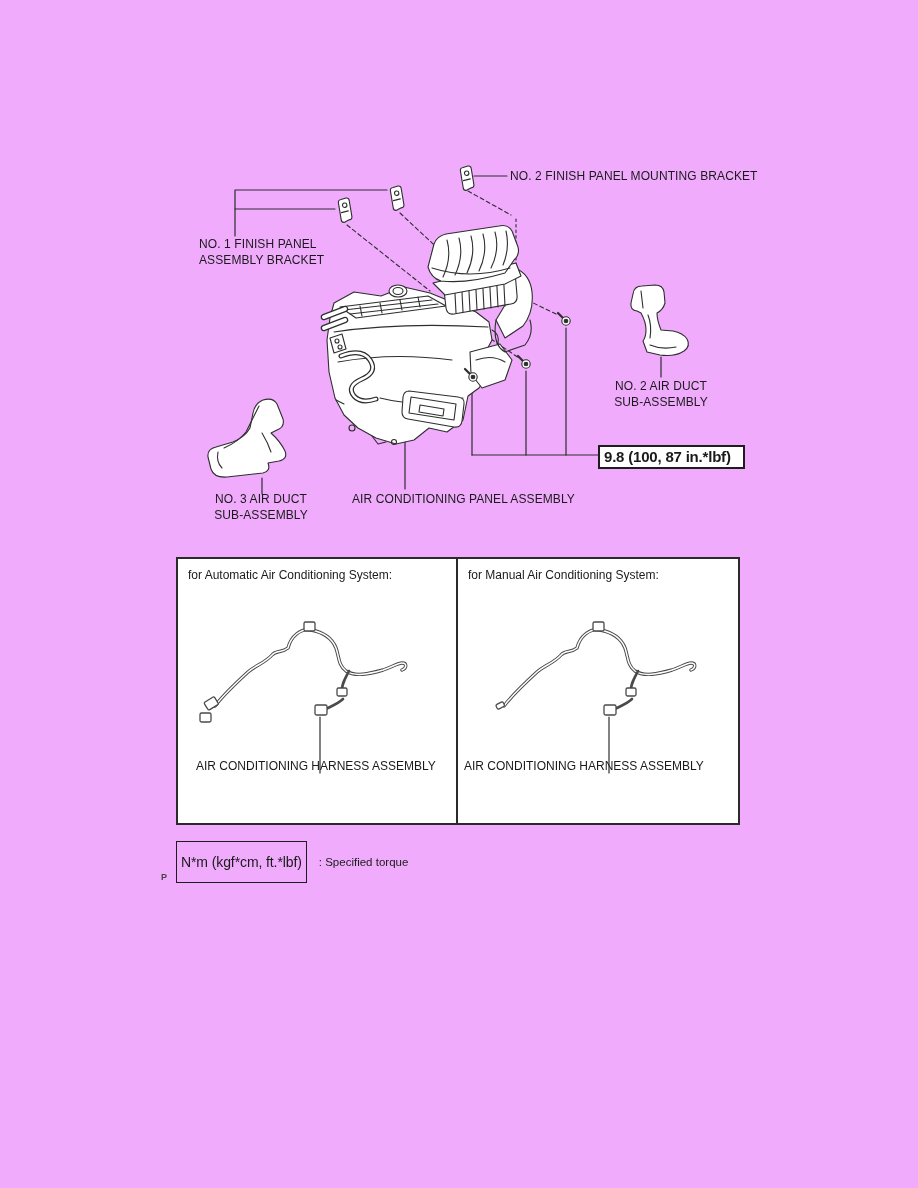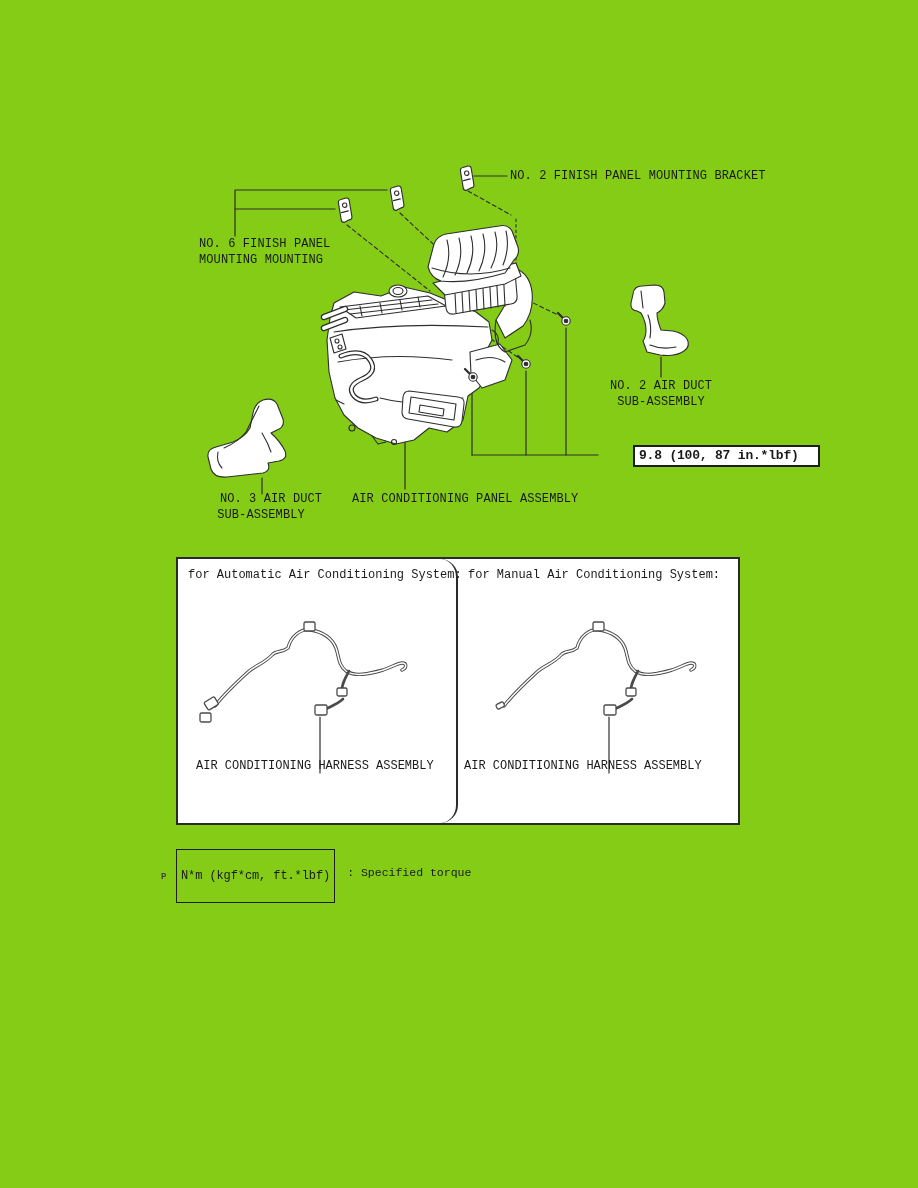--- a/index.html
+++ b/index.html
@@ -1,33 +1,33 @@
 <!DOCTYPE html>
 <html><head>
 <meta charset="utf-8">
 <style>
   html,body{margin:0;padding:0;background:#fff;}
-  .page{position:relative;width:918px;height:1188px;background:#84cc16;
-        font-family:Liberation Mono, monospace;color:#1a1a1a;overflow:hidden;}
+  .page{position:relative;width:918px;height:1188px;background:#f0abfc;
+        font-family:Liberation Sans, sans-serif;color:#1a1a1a;overflow:hidden;}
   svg{position:absolute;left:0;top:0;}
   .lbl{position:absolute;font-size:12px;line-height:14px;color:#1a1a1a;white-space:nowrap;letter-spacing:0.1px;}
   .lbl.center{transform:translateX(-50%);text-align:center;}
   .torque-box{position:absolute;left:598px;top:445px;border:2px solid #1d1d1d;background:#fff;
-              padding:1px 19px 2px 4px;font-size:13px;font-weight:bold;letter-spacing:-0.2px;white-space:nowrap;margin-left:35px;}
+              padding:1px 12px 2px 4px;font-size:15px;font-weight:bold;letter-spacing:-0.2px;white-space:nowrap;}
   .compare-box{position:absolute;left:176px;top:557px;width:560px;height:264px;
                border:2px solid #2a2a2a;display:flex;background:#fff;}
   .panel{position:relative;height:100%;}
-  .panel.left{width:278px;border-right:2px solid #2a2a2a;border-radius:18px;}
+  .panel.left{width:278px;border-right:2px solid #2a2a2a;}
   .panel.right{flex:1;}
   .panel-header{position:absolute;left:10px;top:9px;font-size:12px;color:#1a1a1a;white-space:nowrap;}
   .harness-label{position:absolute;top:200px;font-size:12px;color:#1a1a1a;white-space:nowrap;}
   .panel.left .harness-label{left:18px;}
   .panel.right .harness-label{left:6px;}
   .legend{position:absolute;left:176px;top:841px;display:flex;align-items:center;font-size:11.5px;}
-  .legend-box{display:inline-block;border:1.4px solid #1d1d1d;padding:19px 4px;font-size:12px;letter-spacing:-0.1px;margin-top:8px;}
+  .legend-box{display:inline-block;border:1.4px solid #1d1d1d;padding:12px 4px;font-size:14px;letter-spacing:-0.1px;}
   .legend-text{margin-left:12px;}
   .p-mark{position:absolute;left:161px;top:872px;font-size:9px;font-weight:bold;color:#444;}
 </style>
 </head>
 <body>
 
 <div class="page">
 
   <svg width="918" height="548" viewBox="0 0 918 548">
     <g stroke="#2e2e2e" fill="none" stroke-width="1.1" stroke-linejoin="round" stroke-linecap="round">
@@ -169,25 +169,25 @@
       </g>
       <g>
         <line x1="558" y1="313" x2="563" y2="318" stroke-width="2.2"></line>
         <circle cx="566" cy="321" r="4.2" fill="#fff"></circle>
           <circle cx="566" cy="321" r="1.8" fill="#2e2e2e"></circle>
       </g>
     </g>
   </svg>
 
   <div class="lbl" style="left:510px;top:169px;">NO. 2 FINISH PANEL MOUNTING BRACKET</div>
-  <div class="lbl" style="left:199px;top:237px;">NO. 6 FINISH PANEL</div>
-  <div class="lbl" style="left:199px;top:253px;">MOUNTING MOUNTING</div>
+  <div class="lbl" style="left:199px;top:237px;">NO. 1 FINISH PANEL</div>
+  <div class="lbl" style="left:199px;top:253px;">ASSEMBLY BRACKET</div>
   <div class="lbl center" style="left:661px;top:379px;">NO. 2 AIR DUCT</div>
   <div class="lbl center" style="left:661px;top:395px;">SUB-ASSEMBLY</div>
-  <div class="lbl center" style="left:271px;top:492px;">NO. 3 AIR DUCT</div>
+  <div class="lbl center" style="left:261px;top:492px;">NO. 3 AIR DUCT</div>
   <div class="lbl center" style="left:261px;top:508px;">SUB-ASSEMBLY</div>
   <div class="lbl" style="left:352px;top:492px;">AIR CONDITIONING PANEL ASSEMBLY</div>
   <div class="torque-box">
     <span>9.8 (100, 87 in.*lbf)</span>
   </div>
 
   <div class="compare-box">
 
     <div class="panel left">
       <div class="panel-header">for Automatic Air Conditioning System:</div>

